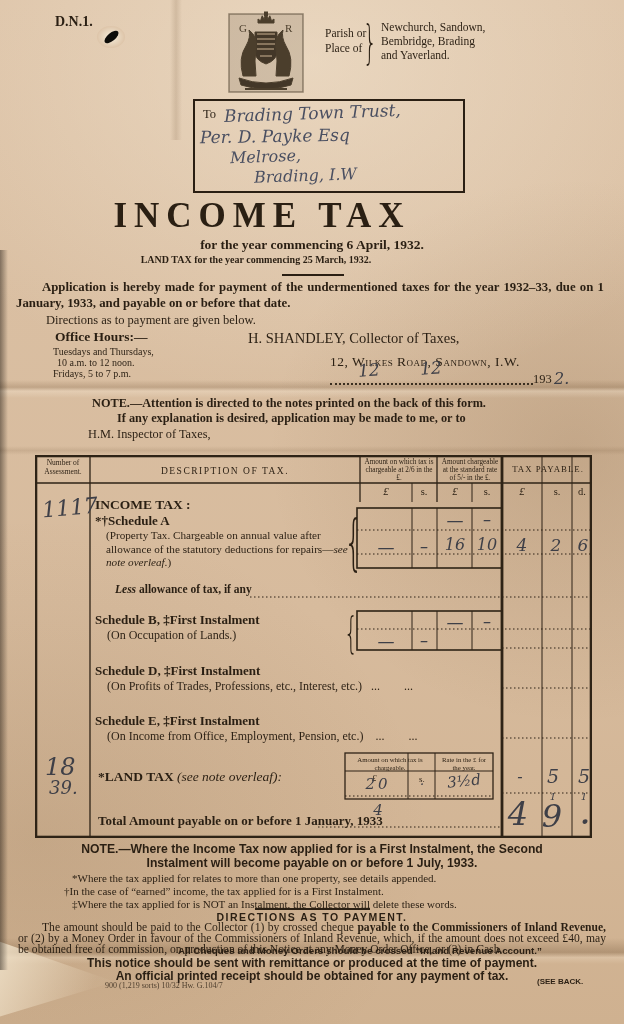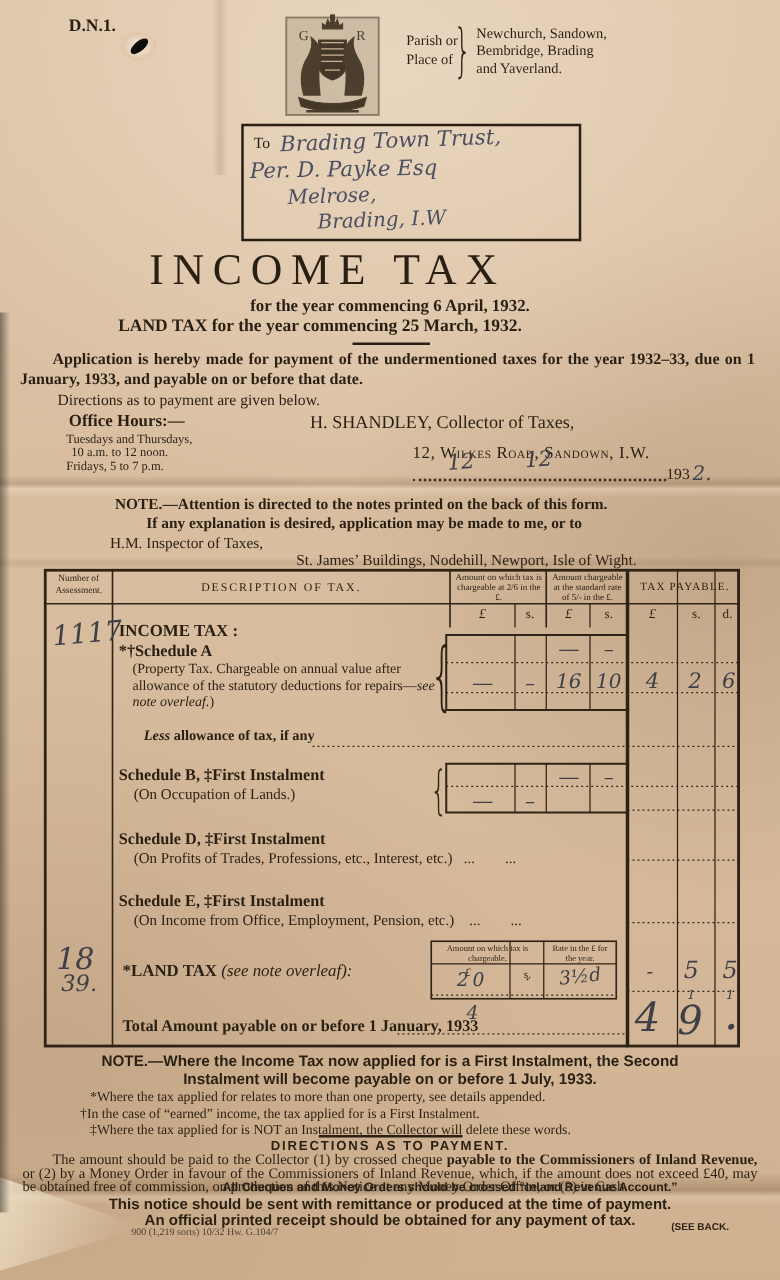--- a/index.html
+++ b/index.html
@@ -71,23 +71,23 @@
       <div>and Yaverland.</div>
     </div>
 
     <div class="abs" style="left:193px;top:99px;width:268px;height:90px;border:2px solid #2a1f13;"></div>
     <div class="abs serif ink" style="left:203px;top:107px;font-size:12.5px;">To</div>
     <div class="abs hwb" style="left:224px;top:103px;font-size:17px;transform:rotate(-2deg);">Brading Town Trust,</div>
     <div class="abs hwb" style="left:200px;top:126px;font-size:17px;transform:rotate(-1deg);">Per. D. Payke Esq</div>
     <div class="abs hwb" style="left:230px;top:147px;font-size:16px;transform:rotate(-2deg);">Melrose,</div>
     <div class="abs hwb" style="left:254px;top:166px;font-size:16px;transform:rotate(-2deg);">Brading, I.W</div>
 
-    <div class="abs serif ink ctr" style="left:0;top:196px;width:524px;font-size:35px;letter-spacing:7px;font-weight:normal;">INCOME TAX</div>
+    <div class="abs serif ink ctr" style="left:0;top:196px;width:524px;font-size:35px;letter-spacing:7px;font-weight:bold;">INCOME TAX</div>
     <div class="abs serif b ink ctr" style="left:0;top:237px;width:624px;font-size:13.5px;">for the year commencing 6 April, 1932.</div>
-    <div class="abs serif b ink ctr" style="left:0;top:254px;width:512px;font-size:14px;">LAND TAX for the year commencing 25 March, 1932.</div>
+    <div class="abs serif b ink ctr" style="left:0;top:254px;width:512px;font-size:10px;">LAND TAX for the year commencing 25 March, 1932.</div>
     <div class="abs" style="left:282px;top:274px;width:62px;height:2px;background:#2a1f13;"></div>
 
     <div class="abs serif b ink" style="left:16px;top:280px;width:588px;font-size:12.8px;line-height:15.5px;text-align:justify;text-indent:26px;">
       <span>Application is hereby made for payment of the undermentioned taxes for the year 1932–33, due on 1 January, 1933, and payable on or before that date.</span>
     </div>
     <div class="abs serif ink" style="left:46px;top:313px;font-size:12.5px;">Directions as to payment are given below.</div>
 
     <div class="abs serif b ink" style="left:55px;top:329px;font-size:13.5px;">Office Hours:—</div>
     <div class="abs serif ink" style="left:53px;top:346px;font-size:10px;line-height:11px;">
       <div>Tuesdays and Thursdays,</div>
@@ -99,21 +99,20 @@
 
     <div class="abs" style="left:330px;top:369px;width:203px;height:14px;border-bottom:2px dotted #3a2e20;"></div>
     <div class="abs serif ink" style="left:533px;top:372px;font-size:12.5px;">193</div>
     <div class="abs hw" style="left:358px;top:360px;font-size:17px;transform:rotate(-4deg);">12</div>
     <div class="abs hw" style="left:420px;top:358px;font-size:17px;transform:rotate(-4deg);">12</div>
     <div class="abs hw" style="left:554px;top:369px;font-size:16px;">2.</div>
 
     <div class="abs serif b ink" style="left:92px;top:396px;font-size:12.3px;">NOTE.—Attention is directed to the notes printed on the back of this form.</div>
     <div class="abs serif b ink" style="left:117px;top:411px;font-size:12.3px;">If any explanation is desired, application may be made to me, or to</div>
     <div class="abs serif ink" style="left:88px;top:427px;font-size:12.3px;">H.M. Inspector of Taxes,</div>
-    <div class="abs serif ink" style="left:237px;top:441px;font-size:12.3px;">St. James’ Buildings, Nodehill, Newport, Isle of Wight.</div>
 
     <div class="abs" style="left:35px;top:455px;width:607px;height:383px;">
       <svg width="557" height="383" viewBox="0 0 557 383" style="position:absolute;left:0;top:0;">
         <g stroke="#2e2316" fill="none">
           <rect x="1" y="1" width="555" height="381" stroke-width="2.6"></rect>
           <line x1="0" y1="28" x2="557" y2="28" stroke-width="1.3"></line>
           <line x1="55" y1="0" x2="55" y2="383" stroke-width="1.3"></line>
           <line x1="325" y1="0" x2="325" y2="47" stroke-width="1.3"></line>
           <line x1="402" y1="0" x2="402" y2="47" stroke-width="1.3"></line>
           <line x1="377" y1="28" x2="377" y2="47" stroke-width="1"></line>

